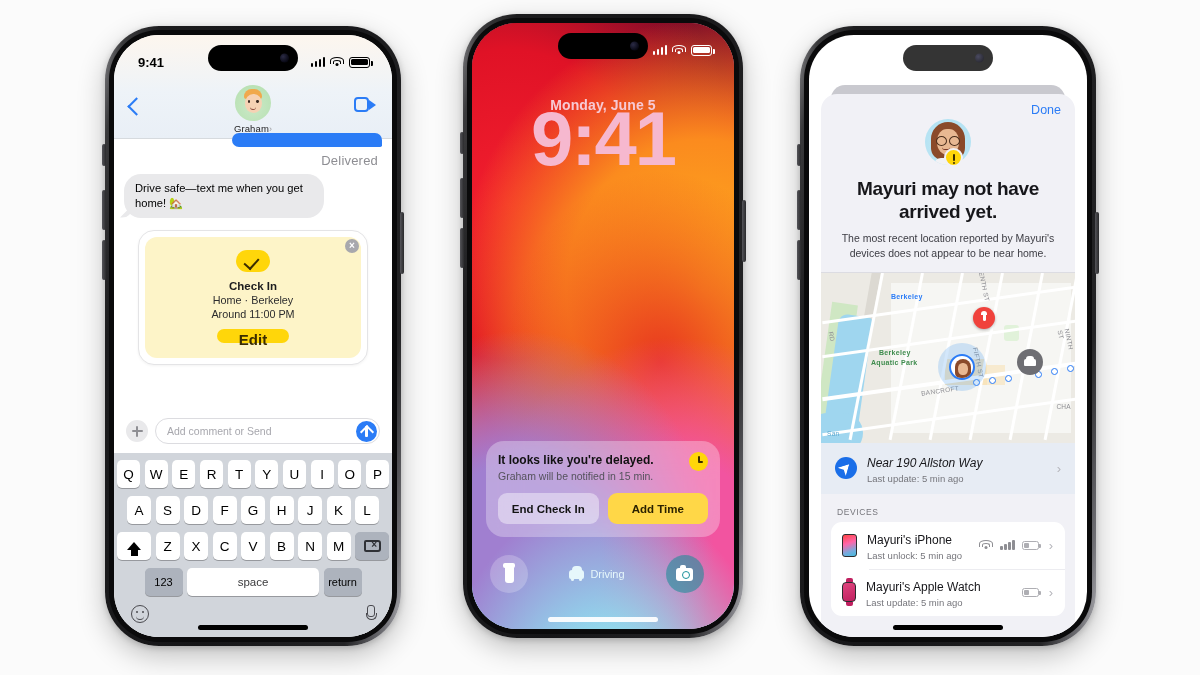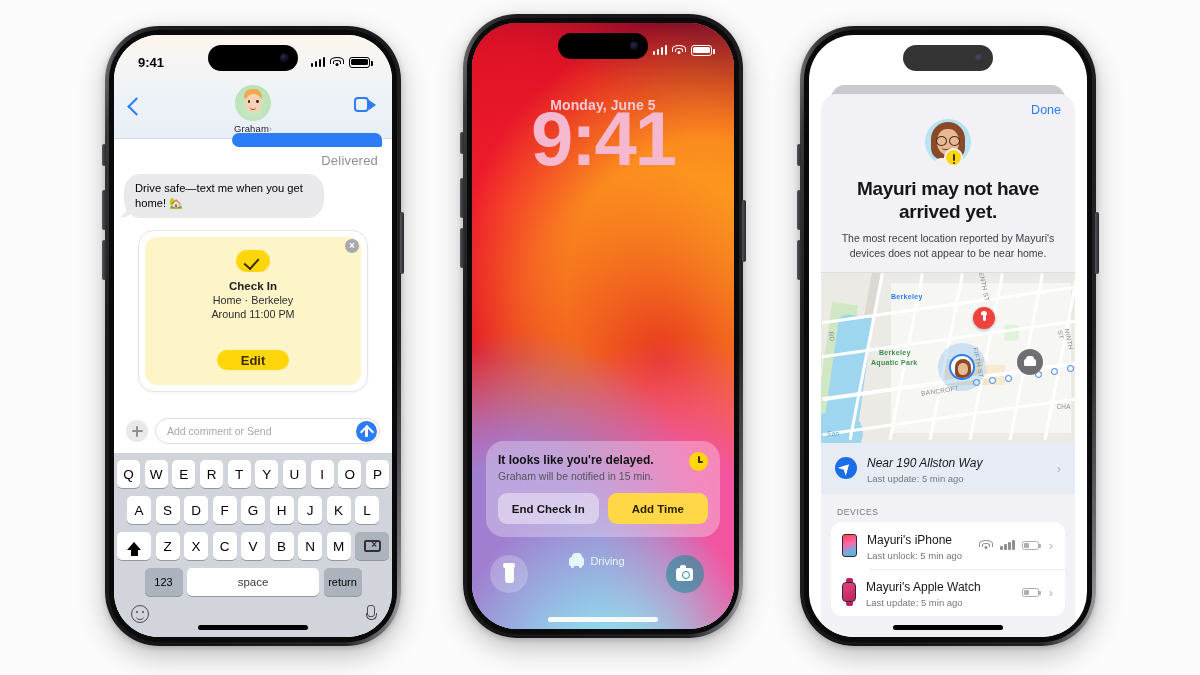--- a/index.html
+++ b/index.html
@@ -110,22 +110,22 @@
     border-radius: 16px; padding: 6px; position:relative; box-shadow:0 1px 3px rgba(0,0,0,.05); }
   .checkin-inner { background:#fdf4c8; border-radius: 12px; padding: 13px 10px 15px; text-align:center; }
   .ci-close { position:absolute; right:8px; top:8px; width: 14px; height:14px; border-radius:50%;
     background:#a8a8ad; color:#fff; font-size:10px; line-height:14px; text-align:center; font-weight:bold; }
   .ci-check { width: 34px; height: 22px; border-radius: 12px; background:#ffd60a; margin: 0 auto 8px;
     position:relative; }
   .ci-check::after { content:""; position:absolute; left:11px; top:5.5px; width:7px; height:12px;
     border-right:2.6px solid #3a2c00; border-bottom:2.6px solid #3a2c00; transform: rotate(42deg); }
   .ci-title { font-size: 11.5px; font-weight: bold; color:#1c1c1e; margin-bottom: 1px; }
   .ci-sub { font-size: 10.8px; color:#2c2c2e; line-height: 1.35; }
-  .ci-edit { margin: 28px auto 0; width: 72px; height: 20px; border-radius: 12px; background:#ffd60a;
-    font-size: 13px; font-weight: bold; color:#3a2c00; line-height: 22px; }
+  .ci-edit { margin: 7px auto 0; width: 72px; height: 14px; border-radius: 12px; background:#ffd60a;
+    font-size: 15px; font-weight: bold; color:#3a2c00; line-height: 22px; }
 
   .msg-input-row { display:flex; align-items:center; gap: 7px; padding: 8px 12px 9px; }
   .plus-btn { width: 22px; height:22px; border-radius:50%; background:#e9e9eb; position:relative; flex:0 0 auto; }
   .plus-btn::before,.plus-btn::after { content:""; position:absolute; background:#8e8e93; border-radius:1px; }
   .plus-btn::before { left:5.5px; top:10px; width:11px; height:1.8px; }
   .plus-btn::after { left:10.1px; top:5.5px; width:1.8px; height:11px; }
   .input-pill { flex:1 1 auto; height: 26px; border:1px solid #dcdce0; border-radius: 14px;
     display:flex; align-items:center; padding: 0 30px 0 11px; font-size: 10.5px; color:#a7a7ad; position:relative; }
   .send-btn { position:absolute; right: 2px; top: 2px; width: 21px; height:21px; border-radius:50%;
     background:#2b7cf6; }
@@ -187,21 +187,21 @@
   .dc-badge { position:absolute; right: 12px; top: 11px; width: 19px; height:19px; border-radius:50%;
     background:#ffd60a; }
   .dc-badge::before { content:""; position:absolute; left:9px; top:4px; width:1.7px;height:6px;background:#3a2c00;border-radius:1px; }
   .dc-badge::after { content:""; position:absolute; left:9px; top:9.2px; width:5px;height:1.7px;background:#3a2c00;border-radius:1px; }
   .dc-actions { display:flex; gap: 9px; }
   .dc-btn { flex:1 1 0; height: 31px; border-radius: 9px; display:flex; align-items:center;
     justify-content:center; font-size: 11.5px; font-weight: bold; }
   .dc-btn.ghost { background: rgba(255,255,255,.42); color:#141414; }
   .dc-btn.accent { background:#ffd747; color:#2b2200; }
   .lock-controls { position:absolute; left:0; right:12px; bottom: 36px; display:flex;
-    align-items:flex-start; justify-content:space-between; padding: 0 18px; }
+    align-items:center; justify-content:space-between; padding: 0 18px; }
   .ctl-circle { width: 38px; height:38px; border-radius:50%; background: rgba(255,255,255,.22);
     display:flex; align-items:center; justify-content:center; }
   .ctl-circle.cam { background: rgba(16,140,150,.55); }
   .torch-ic { width: 9px; height: 17px; background:#fff; border-radius: 2px 2px 3px 3px; position:relative; }
   .torch-ic::before { content:""; position:absolute; left:-1.5px; top:-3px; width:12px; height:5px;
     background:#fff; border-radius:2px; }
   .cam-ic { width: 17px; height: 13px; background:#fff; border-radius: 3px; position:relative; }
   .cam-ic::before { content:""; position:absolute; left:5.5px; top:3px; width:6px;height:6px;
     border:1.6px solid rgba(16,140,150,.95); border-radius:50%; background:transparent; }
   .cam-ic::after { content:""; position:absolute; left:4px; top:-2.5px; width:6px;height:3px;background:#fff;border-radius:2px 2px 0 0; }

